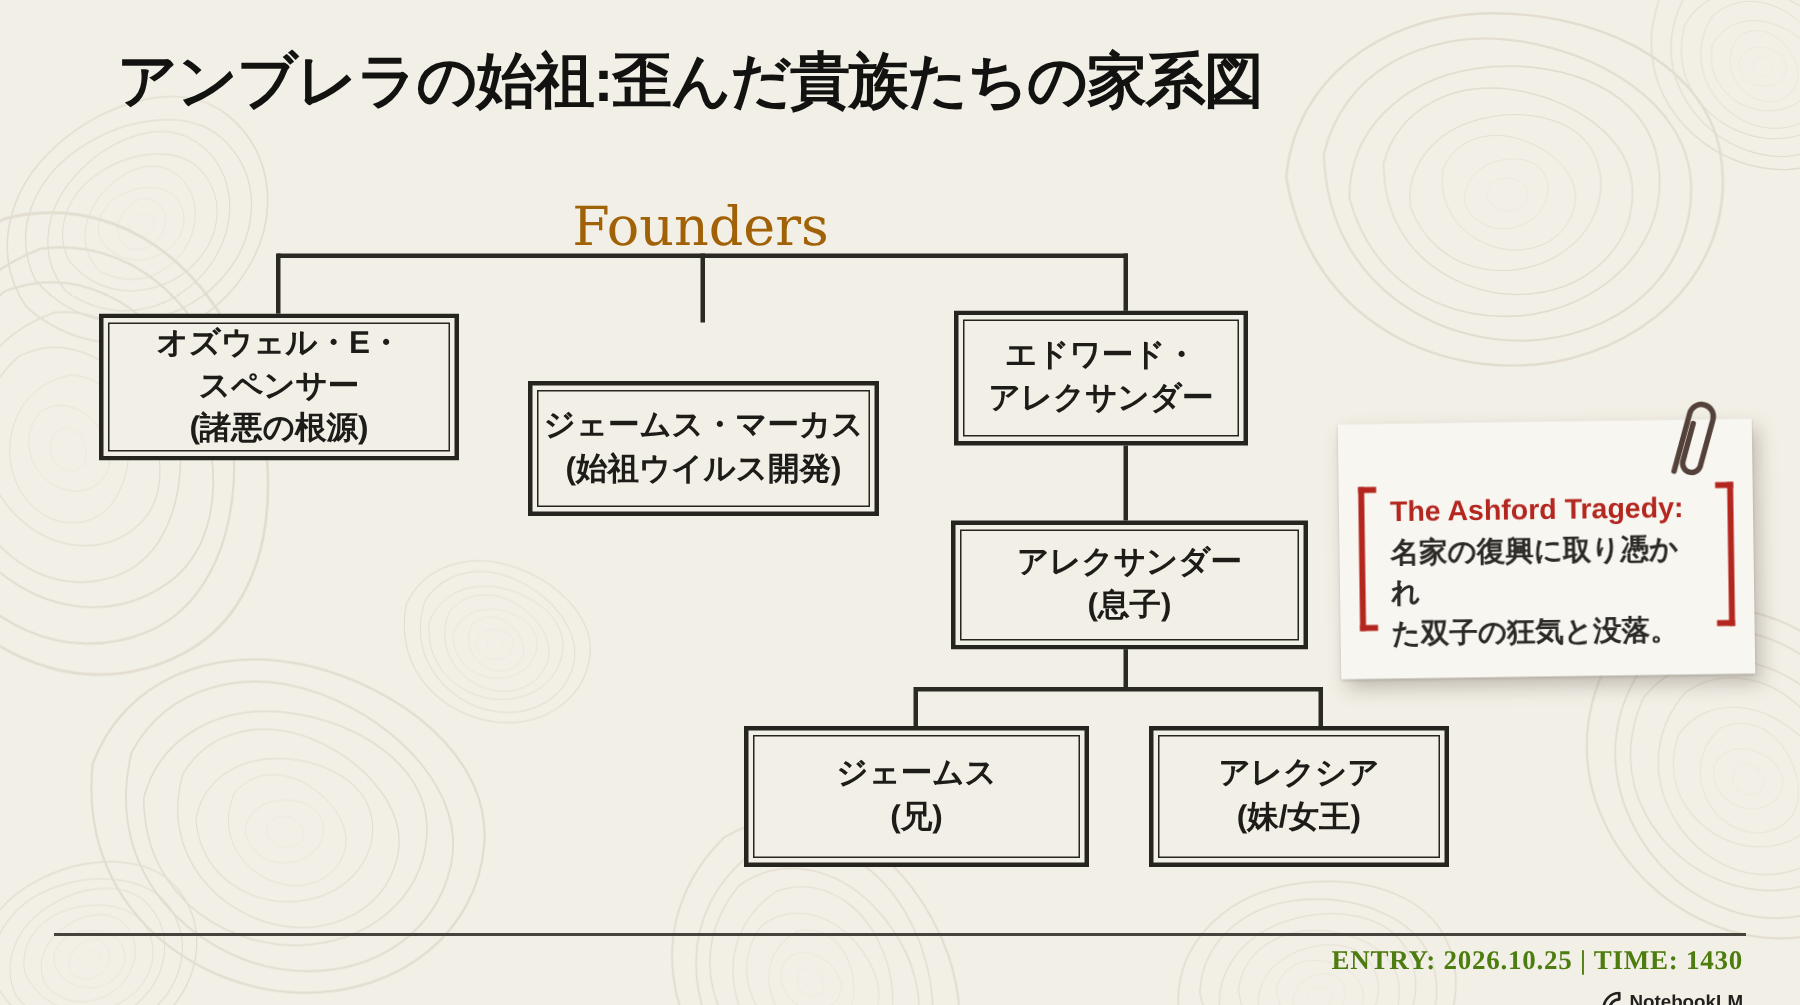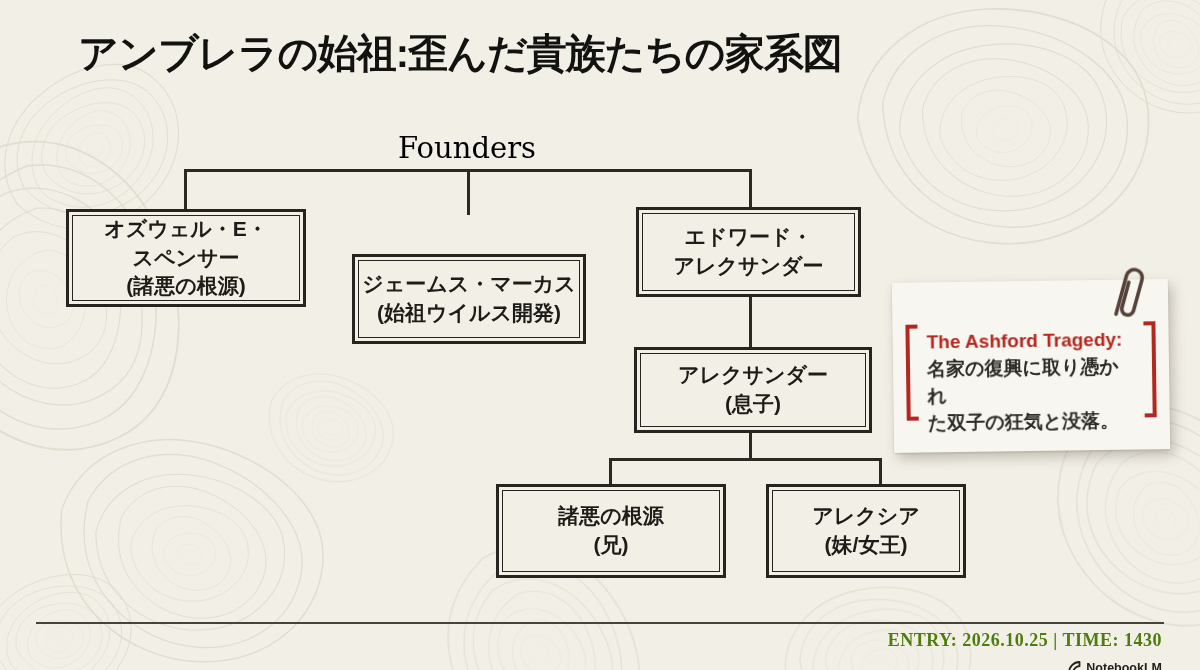--- a/index.html
+++ b/index.html
@@ -16,21 +16,21 @@
   .page-title{
     position:absolute;left:78px;top:26px;width:1090px;z-index:2;
     font-size:40px;font-weight:900;letter-spacing:-1px;
     color:#121210;white-space:nowrap;
   }
 
   
   .root-label{
     position:absolute;left:367px;top:131px;width:200px;text-align:center;z-index:2;
     font-family:"DejaVu Serif","Liberation Serif",serif;
-    font-size:29px;color:#000000;
+    font-size:36px;color:#a16207;
   }
   .line{position:absolute;background:#2b2923;z-index:1;}
   #ln-top-h{left:185px;top:169px;width:567px;height:3px;}
   #ln-top-v1{left:184px;top:169px;width:3px;height:43px;}
   #ln-top-v2{left:467px;top:169px;width:3px;height:46px;}
   #ln-top-v3{left:749px;top:169px;width:3px;height:41px;}
   #ln-edw-alex{left:749px;top:295px;width:3px;height:54px;}
   #ln-alex-stub{left:749px;top:431px;width:3px;height:29px;}
   #ln-bot-h{left:610px;top:458px;width:272px;height:3px;}
   #ln-bot-v1{left:609px;top:458px;width:3px;height:28px;}
@@ -41,21 +41,21 @@
     border:3.5px solid #26241f;background:#f2efe6;
     display:flex;flex-direction:column;align-items:center;justify-content:center;
     text-align:center;font-weight:bold;font-size:21px;line-height:1.38;
     color:#1d1c18;box-sizing:border-box;
   }
   .node::before{
     content:"";position:absolute;inset:3px;border:1.5px solid #26241f;pointer-events:none;
   }
   .node-spencer  {left:66px; top:209px;width:240px;height:98px;}
   .node-marcus   {left:352px;top:213px;width:234px;height:90px;margin-top:41px;}
-  .node-edward   {left:636px;top:207px;width:225px;height:90px;}
+  .node-edward   {left:636px;top:207px;width:196px;height:90px;}
   .node-alexander{left:634px;top:347px;width:238px;height:86px;}
   .node-alfred   {left:496px;top:484px;width:230px;height:94px;}
   .node-alexia   {left:766px;top:484px;width:200px;height:94px;}
 
   
   .note{
     position:absolute;left:893px;top:281px;width:276px;height:170px;z-index:3;
     background:#f8f6f1;transform:rotate(-0.8deg);
     box-shadow:4px 6px 12px rgba(70,58,45,.28), 0 1px 2px rgba(70,58,45,.2);
   }
@@ -138,21 +138,21 @@
   </div>
   <div class="node node-edward">
     <span>エドワード・</span>
     <span>アレクサンダー</span>
   </div>
   <div class="node node-alexander">
     <span>アレクサンダー</span>
     <span>(息子)</span>
   </div>
   <div class="node node-alfred">
-    <span>諸悪の根源</span>
+    <span>ジェームス</span>
     <span>(兄)</span>
   </div>
   <div class="node node-alexia">
     <span>アレクシア</span>
     <span>(妹/女王)</span>
   </div>
 
   <div class="note">
     <div class="bracket left"></div>
     <div class="bracket right"></div>

